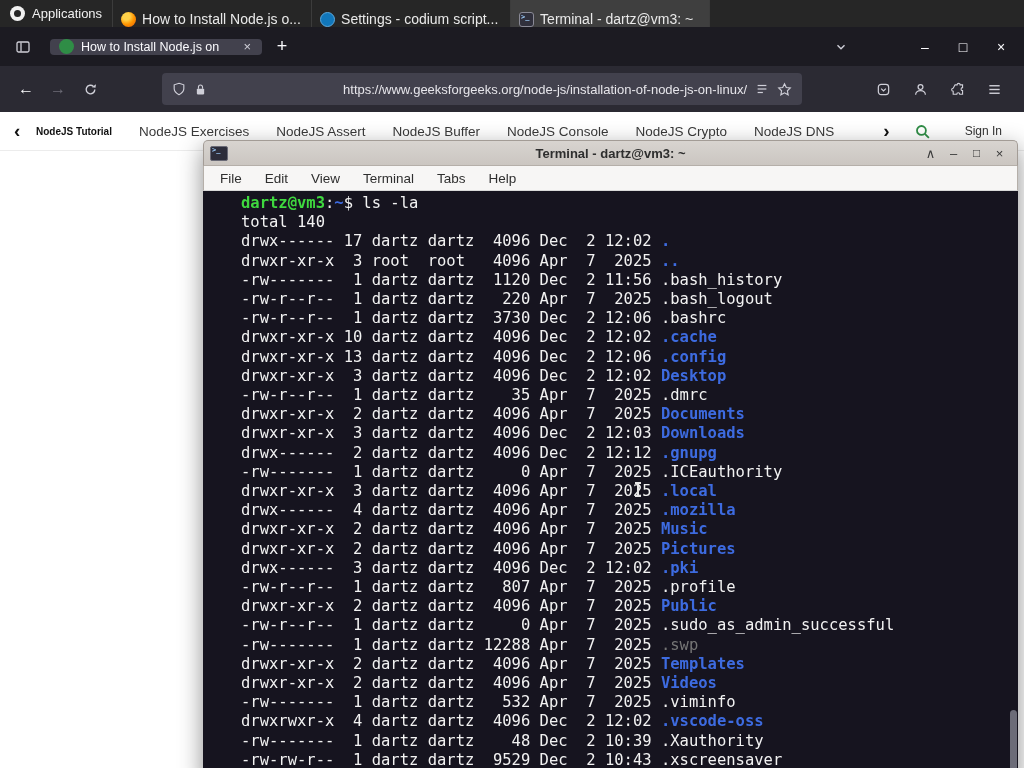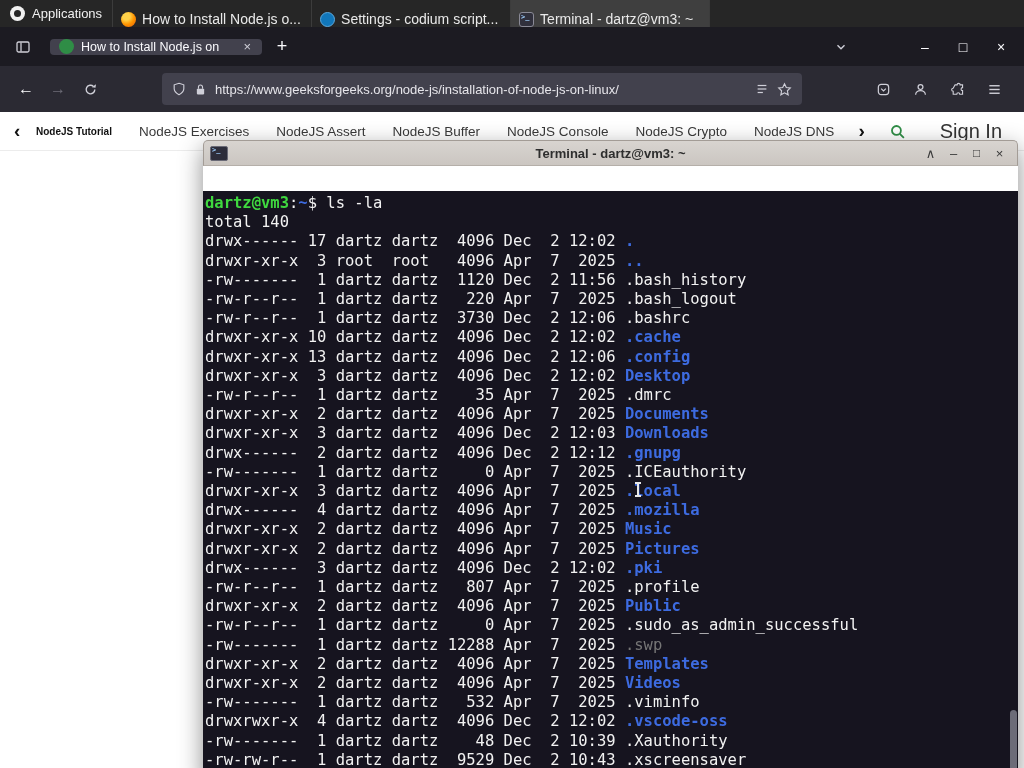--- a/index.html
+++ b/index.html
@@ -42,50 +42,50 @@
   .newtab{width:28px;height:28px;margin-left:6px;display:flex;align-items:center;justify-content:center;font-size:18px;color:var(--chrome-fg);}
   .tabbar-right{margin-left:auto;display:flex;align-items:center;gap:8px;padding-right:8px;}
   .tb-icon{width:30px;height:28px;display:flex;align-items:center;justify-content:center;font-size:14px;color:var(--chrome-fg);}
   .tabbar-right .gap{width:38px;}
 
   .toolbar{height:46px;background:var(--toolbar-bg);display:flex;align-items:center;padding:0 10px;}
   .nav-btn{width:32px;height:32px;display:flex;align-items:center;justify-content:center;font-size:16px;color:var(--chrome-fg);border-radius:4px;}
   .nav-btn.disabled{color:#6e6d78;}
   .urlbar{margin-left:56px;width:640px;height:32px;background:var(--urlbar-bg);border-radius:4px;display:flex;align-items:center;
           gap:8px;padding:0 10px;box-sizing:border-box;}
-  .url-text{flex:1;font-size:13px;color:#e6e5ea;white-space:nowrap;overflow:hidden;}
+  .url-text{flex:1;font-size:13px;color:#e6e5ea;white-space:nowrap;overflow:hidden;text-align:right;}
   .toolbar-right{margin-left:auto;display:flex;align-items:center;gap:5px;padding-right:4px;}
 
   .site-nav{position:relative;height:38px;background:var(--nav-bg);border-bottom:1px solid #ececec;z-index:1;}
   .nav-chev-left{position:absolute;left:14px;top:0;height:38px;display:flex;align-items:center;font-size:19px;font-weight:bold;color:#111;}
   .site-nav-items{position:absolute;left:36px;right:172px;top:0;height:38px;display:flex;align-items:center;gap:27px;
                   overflow:hidden;white-space:nowrap;}
   .nav-item{font-size:13.5px;color:#3a3a3a;flex:0 0 auto;}
   .nav-item.first{font-weight:bold;color:#111;font-size:10px;}
   .site-nav-right{position:absolute;right:12px;top:0;height:38px;display:flex;align-items:center;gap:24px;background:var(--nav-bg);padding-left:6px;}
   .nav-chev-right{font-size:19px;font-weight:bold;color:#111;}
-  .signin{font-size:20px;color:#333;padding:4px 10px;border-radius:14px;}
+  .signin{font-size:12px;color:#333;padding:4px 10px;border-radius:14px;}
 
   .page-body{position:absolute;top:123px;left:0;right:0;bottom:0;background:#fff;}
 
   
   .terminal{position:absolute;left:203px;top:140px;width:815px;height:640px;z-index:30;
             box-shadow:0 8px 24px rgba(0,0,0,.45);border-radius:5px 5px 0 0;}
   .titlebar{height:26px;background:linear-gradient(var(--titlebar-bg),#cbc6c1);border:1px solid #a39c96;border-bottom:1px solid #b5afa9;
             border-radius:5px 5px 0 0;display:flex;align-items:center;padding:0 6px;box-sizing:border-box;position:relative;}
   .title-ic{width:16px;height:13px;background:#2d2d3a;border:1px solid #6a6a76;border-radius:2px;position:relative;}
   .title-ic::after{content:">_";position:absolute;left:1px;top:0;font:bold 7px/1 "DejaVu Sans Mono",monospace;color:#9fd0ff;}
   .title-text{position:absolute;left:0;right:0;text-align:center;font-size:13px;font-weight:bold;color:#2e2e2e;pointer-events:none;}
   .title-controls{margin-left:auto;display:flex;align-items:center;z-index:2;}
   .tb-btn{width:23px;height:22px;display:flex;align-items:center;justify-content:center;font-size:13px;color:#3a3a3a;}
   .tb-btn.max{font-size:12px;}
   .menubar{height:25px;background:var(--menubar-bg);border-left:1px solid #b5afa9;border-right:1px solid #b5afa9;
            display:flex;align-items:center;gap:23px;padding:0 16px;font-size:13.5px;color:#2f2f2f;border-bottom:1px solid #d9d9d9;box-sizing:border-box;}
   .term-body{position:absolute;top:51px;left:0;right:0;bottom:0;background:var(--term-bg);overflow:hidden;padding:3px 0 0 2px;}
-  .tline{white-space:pre;font-family:"DejaVu Sans Mono",monospace;font-size:15.5px;line-height:19.2px;color:var(--term-fg);}
+  .tline{white-space:pre;font-family:"DejaVu Sans Mono",monospace;font-size:15.5px;line-height:19.2px;color:var(--term-fg);margin-left:36px;}
   .tline .green{color:var(--term-green);font-weight:bold;}
   .tline .blue,.tline .dir{color:var(--term-blue);font-weight:bold;}
   .tline .dim{color:var(--term-dim);}
   .term-scroll{position:absolute;top:2px;bottom:2px;right:1px;width:9px;}
   .term-thumb{position:absolute;bottom:6px;right:0;width:7px;height:62px;background:#6c6c78;border-radius:4px;}
   .ibeam{position:absolute;left:434px;top:292px;width:2px;height:13px;background:#e8e8e8;}
   .ibeam::before,.ibeam::after{content:"";position:absolute;left:-2px;width:6px;height:2px;background:#e8e8e8;}
   .ibeam::before{top:-1px;} .ibeam::after{bottom:-1px;}
 
   svg{display:block;}
@@ -227,20 +227,28 @@
     <div class="titlebar">
       <span class="title-ic"></span>
       <span class="title-text">Terminal - dartz@vm3: ~</span>
       <span class="title-controls">
         <span class="tb-btn">∧</span>
         <span class="tb-btn">–</span>
         <span class="tb-btn max">□</span>
         <span class="tb-btn">×</span>
       </span>
     </div>
+    <div class="menubar">
+        <span class="menu-item">File</span>
+        <span class="menu-item">Edit</span>
+        <span class="menu-item">View</span>
+        <span class="menu-item">Terminal</span>
+        <span class="menu-item">Tabs</span>
+        <span class="menu-item">Help</span>
+      </div>
     <div class="term-body">
       <div>
           <div class="tline"><span class="green">dartz@vm3</span><span>:</span><span class="blue">~</span><span>$ </span><span>ls -la</span></div>
           <div class="tline">total 140</div>
           <div class="tline"><span>drwx------ 17 dartz dartz  4096 Dec  2 12:02 </span><span class="dir">.</span></div>
           <div class="tline"><span>drwxr-xr-x  3 root  root   4096 Apr  7  2025 </span><span class="dir">..</span></div>
           <div class="tline"><span>-rw-------  1 dartz dartz  1120 Dec  2 11:56 </span><span>.bash_history</span></div>
           <div class="tline"><span>-rw-r--r--  1 dartz dartz   220 Apr  7  2025 </span><span>.bash_logout</span></div>
           <div class="tline"><span>-rw-r--r--  1 dartz dartz  3730 Dec  2 12:06 </span><span>.bashrc</span></div>
           <div class="tline"><span>drwxr-xr-x 10 dartz dartz  4096 Dec  2 12:02 </span><span class="dir">.cache</span></div>

